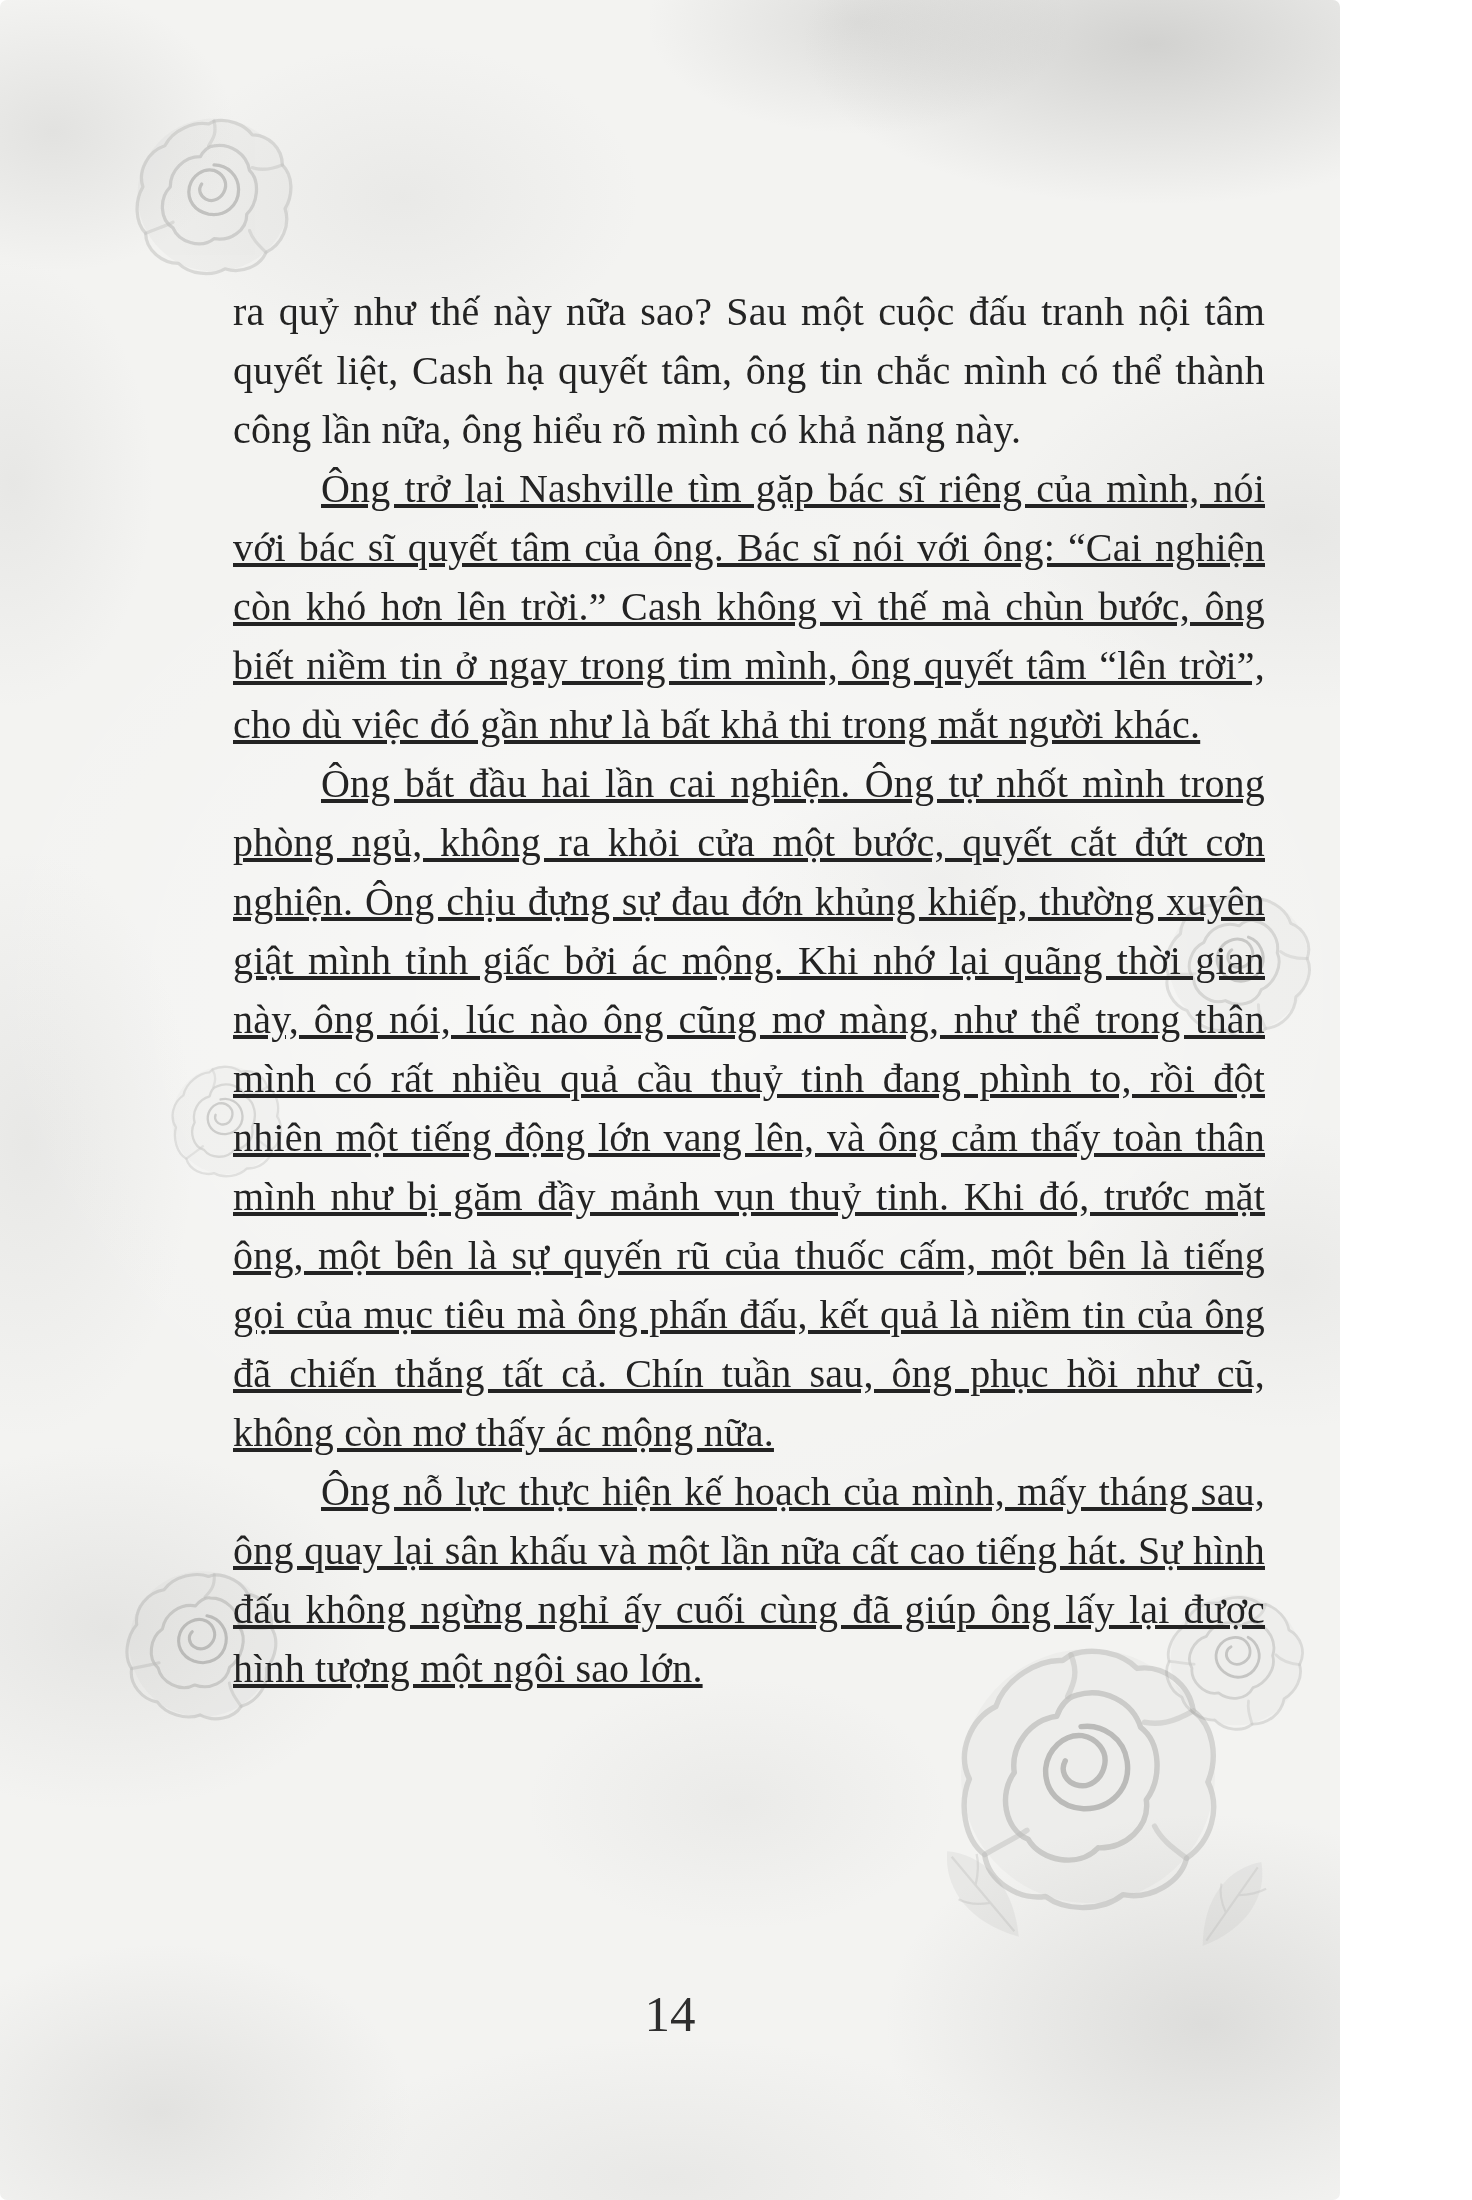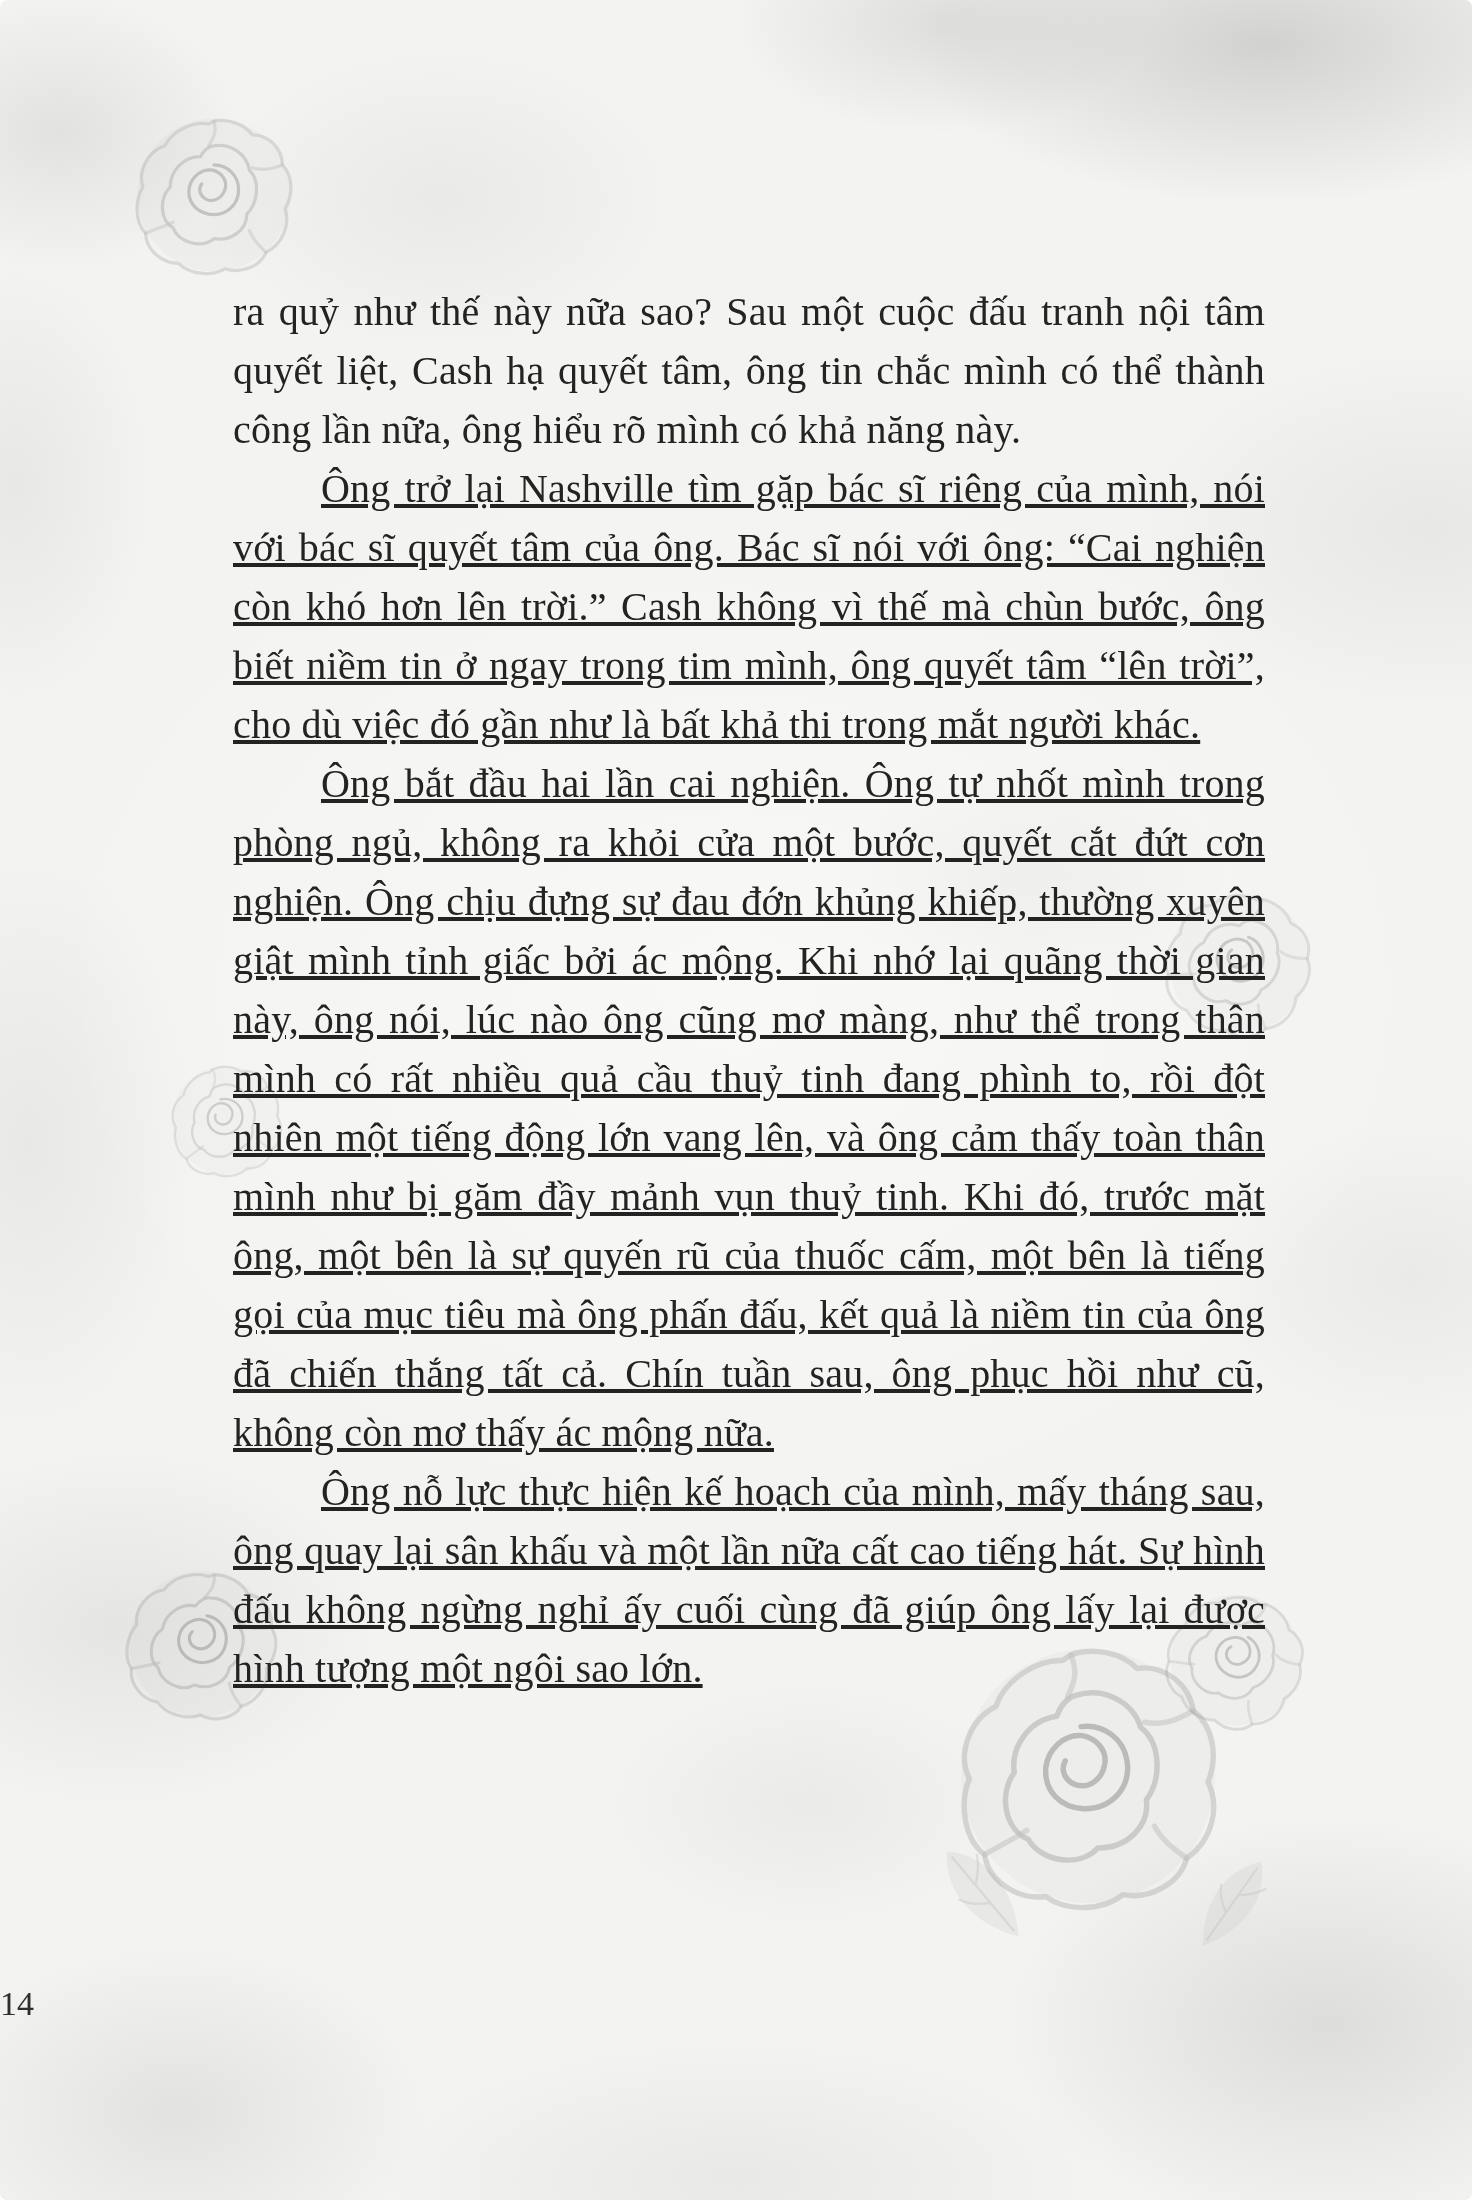--- a/index.html
+++ b/index.html
@@ -3,21 +3,21 @@
 <meta charset="utf-8">
 <style>
   html, body { margin: 0; padding: 0; }
   :root {
     --paper: #f3f3f1;
     --ink: #232323;
     --rose: #8e8e8c;
   }
   .page {
     position: relative;
-    width: 1472px;
+    width: 1340px;
     height: 2200px;
     background: var(--paper);
     overflow: hidden;
     font-family: "Liberation Serif", "DejaVu Serif", serif;
     color: var(--ink);
     border-radius: 7px;
   }
   
   .texture {
     position: absolute;
@@ -56,21 +56,22 @@
     text-align: justify;
     letter-spacing: 0.2px;
   }
   .text-block p { margin: 0; }
   .text-block p.indent { text-indent: 88px; text-decoration: underline; }
   .page-number {
     position: absolute;
     left: 0;
     top: 1985px;
     width: 100%;
-    font-size: 34px;
+    text-align: center;
+    font-size: 51px;
     z-index: 2;
     color: #2e2e2e;
   }
   .svg-defs { position: absolute; width: 0; height: 0; overflow: hidden; }
 </style>
 </head>
 <body>
 
 <div class="page">
 

